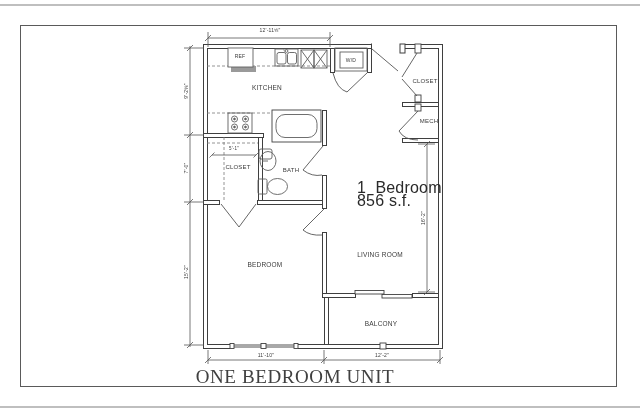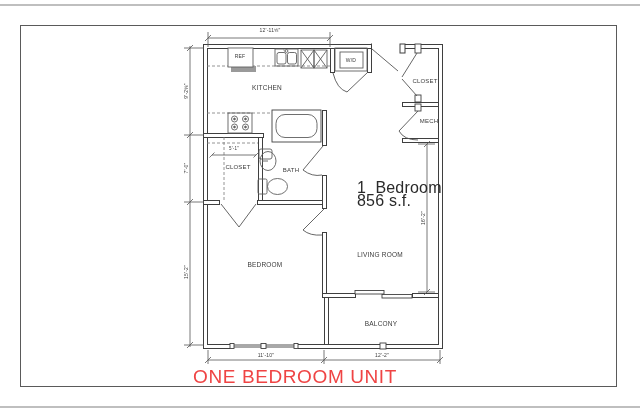--- a/index.html
+++ b/index.html
@@ -16,21 +16,21 @@
     position:absolute;color:#3a3a3a;white-space:pre;line-height:1;
     transform:translate(-50%,-50%);letter-spacing:.2px;
   }
   .lbl.rot{transform:translate(-50%,-50%) rotate(-90deg);}
   .lbl.left-anchor{transform:translate(0,-50%);}
   .fs45{font-size:4.5px;}
   .fs5{font-size:5px;}
   .fs6{font-size:6px;}
   .fs65{font-size:6.5px;}
   .unit-text{font-size:16px;color:#2a2a2a;}
-  .title{font-size:19px;color:#ef4444;letter-spacing:.6px;}
+  .title{font-size:19px;color:#404040;letter-spacing:.6px;font-family:Liberation Serif, serif;}
 </style>
 </head>
 <body>
 
 <div id="stage">
 
   <div id="edge-top" class="page-edge"></div>
   <div id="edge-bottom" class="page-edge"></div>
   <div id="sheet-border"></div>
 

